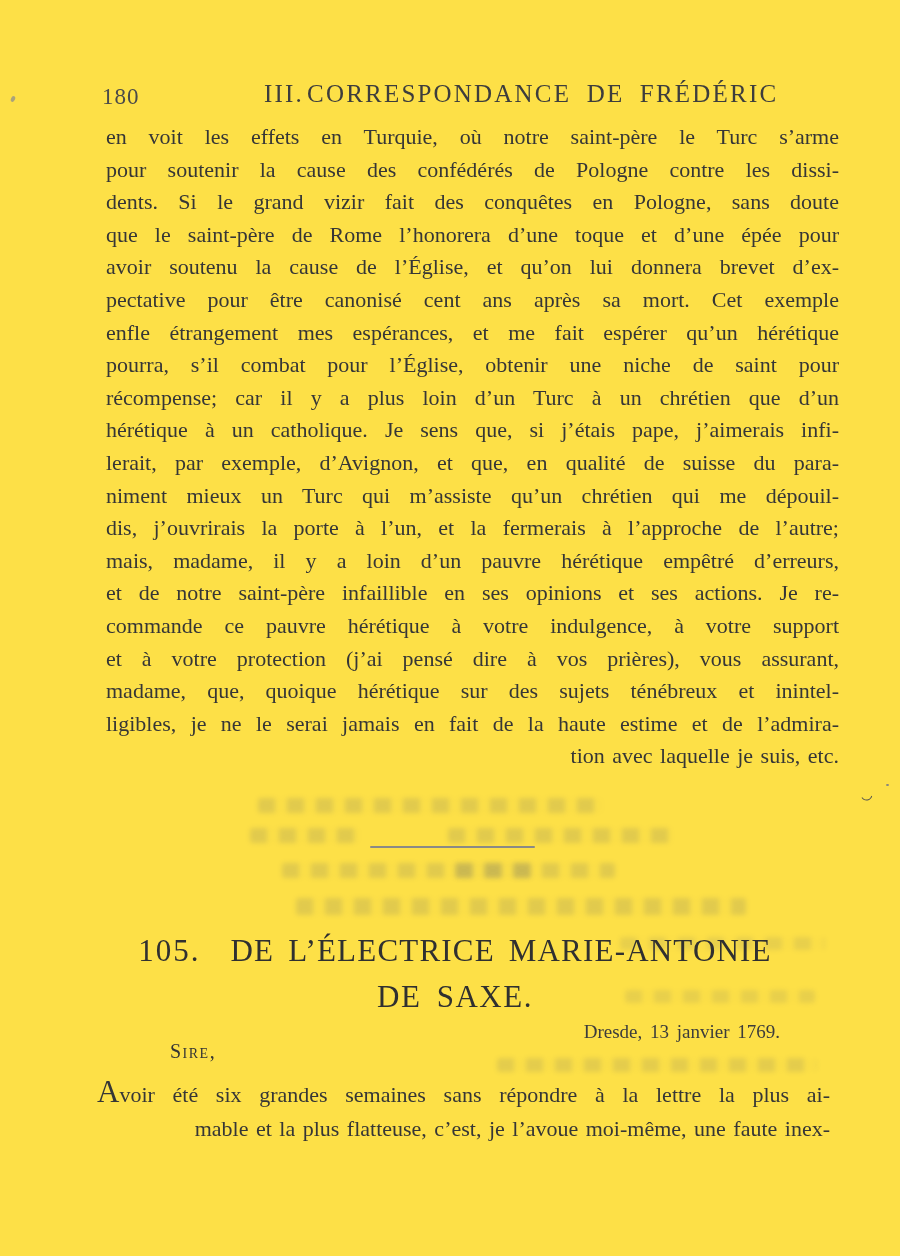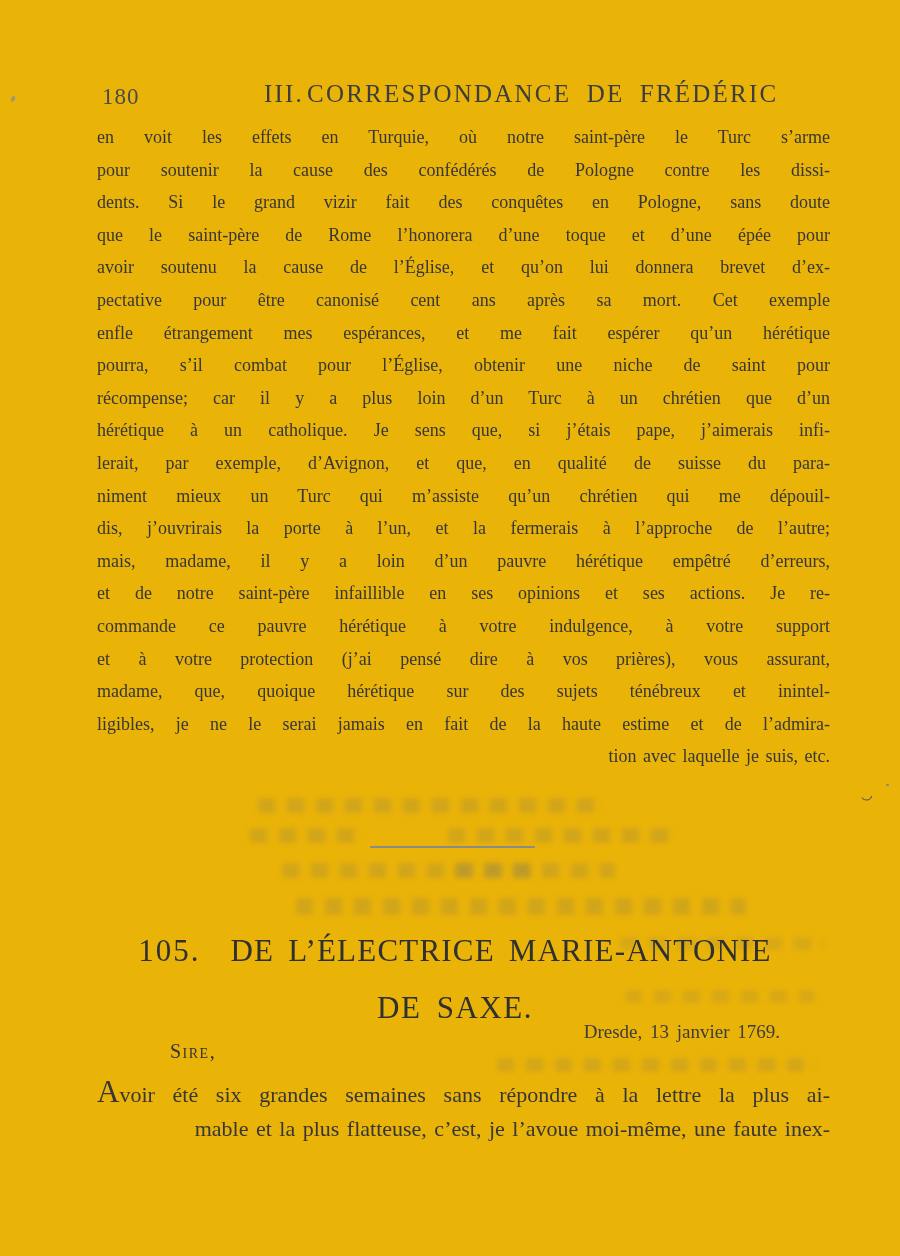--- a/index.html
+++ b/index.html
@@ -1,40 +1,40 @@
 <!DOCTYPE html>
 <html><head>
 <meta charset="utf-8">
 <style>
   html,body{margin:0;padding:0;}
   body{background:#e9e9e6;}
   .page{
     position:relative;
     width:900px;height:1256px;
     margin:0 auto;
-    background:#eab308;
+    background:#fde047;
     overflow:hidden;
     font-family:"Liberation Serif", serif;
     color:#373737;
   }
   
   .pagenum{
     position:absolute;left:102px;top:84px;
     font-size:23px;letter-spacing:1px;color:#4a4a4a;
   }
   .running-head{
     position:absolute;left:264px;top:80px;width:520px;
     font-size:25px;letter-spacing:2.2px;word-spacing:7px;
     color:#3d3d3d;white-space:nowrap;
   }
   .running-head .chap{margin-right:3px;}
   
   .para1{
-    position:absolute;left:97px;top:121px;width:733px;
-    font-size:18px;line-height:32.6px;word-spacing:2px;color:#363636;
+    position:absolute;left:106px;top:121px;width:733px;
+    font-size:22px;line-height:32.6px;word-spacing:2px;color:#363636;
   }
   .jl{text-align:justify;text-align-last:justify;}
   .ll{text-align:right;}
   
   .rule{
     position:absolute;left:370px;top:846px;width:165px;height:2px;
     background:#8a8a86;border-radius:1px;
   }
   
   .ghost{
@@ -56,21 +56,21 @@
   
   .sec-head{
     position:absolute;left:60px;top:933px;width:790px;
     text-align:center;color:#303030;
   }
   .sec-line1{
     font-size:31px;letter-spacing:1.2px;word-spacing:5px;white-space:nowrap;
   }
   .sec-line1 .num{margin-right:30px;letter-spacing:2px;}
   .sec-line2{
-    font-size:31px;letter-spacing:1.5px;word-spacing:6px;margin-top:21px;
+    font-size:31px;letter-spacing:1.5px;word-spacing:6px;margin-top:10px;
   }
   
   .dateline{
     position:absolute;top:1021px;right:120px;
     font-size:19px;word-spacing:3px;color:#3c3c3c;
   }
   .salutation{
     position:absolute;left:170px;top:1040px;
     font-size:20px;font-variant:small-caps;letter-spacing:1.5px;color:#343434;
   }

